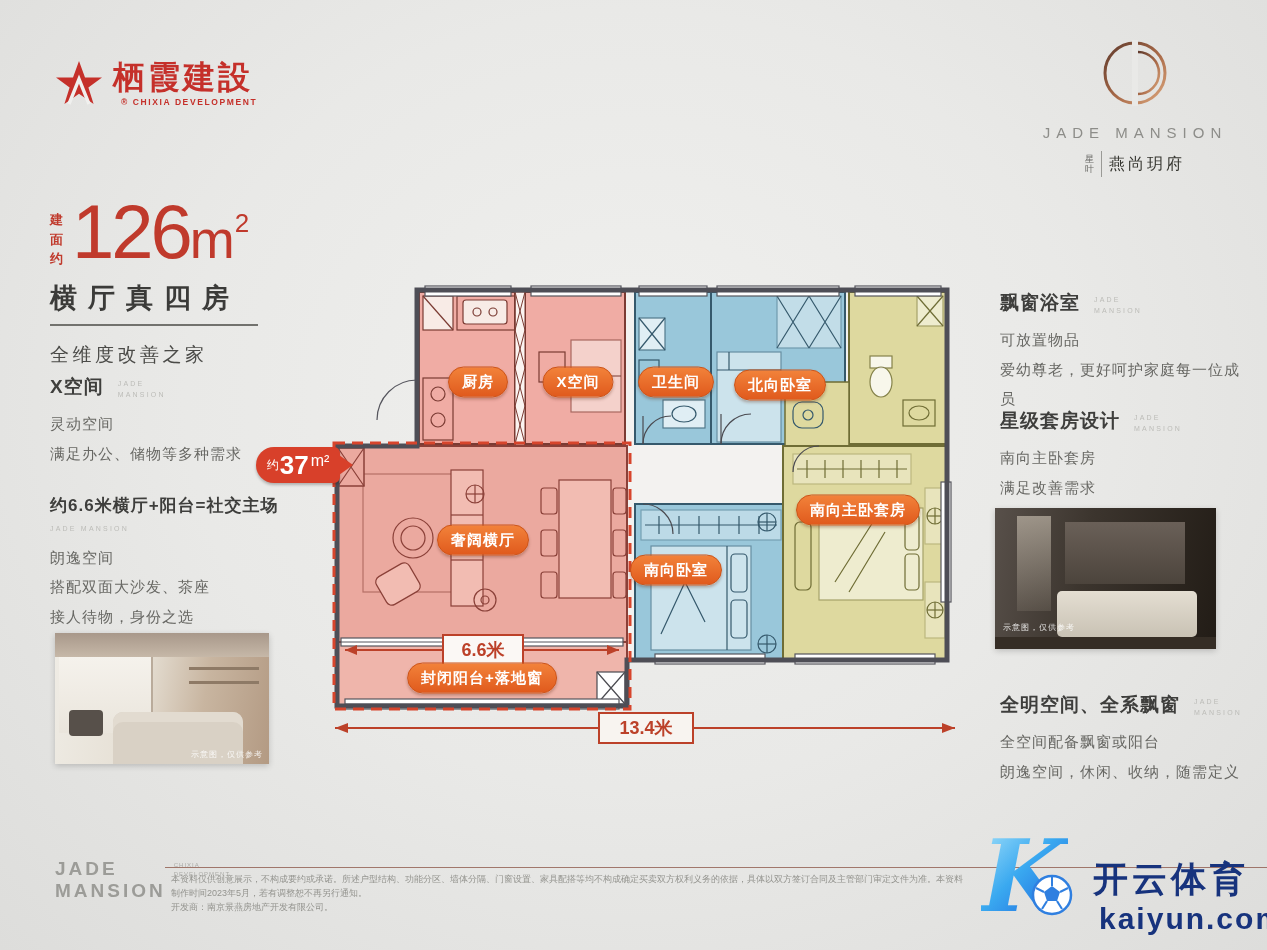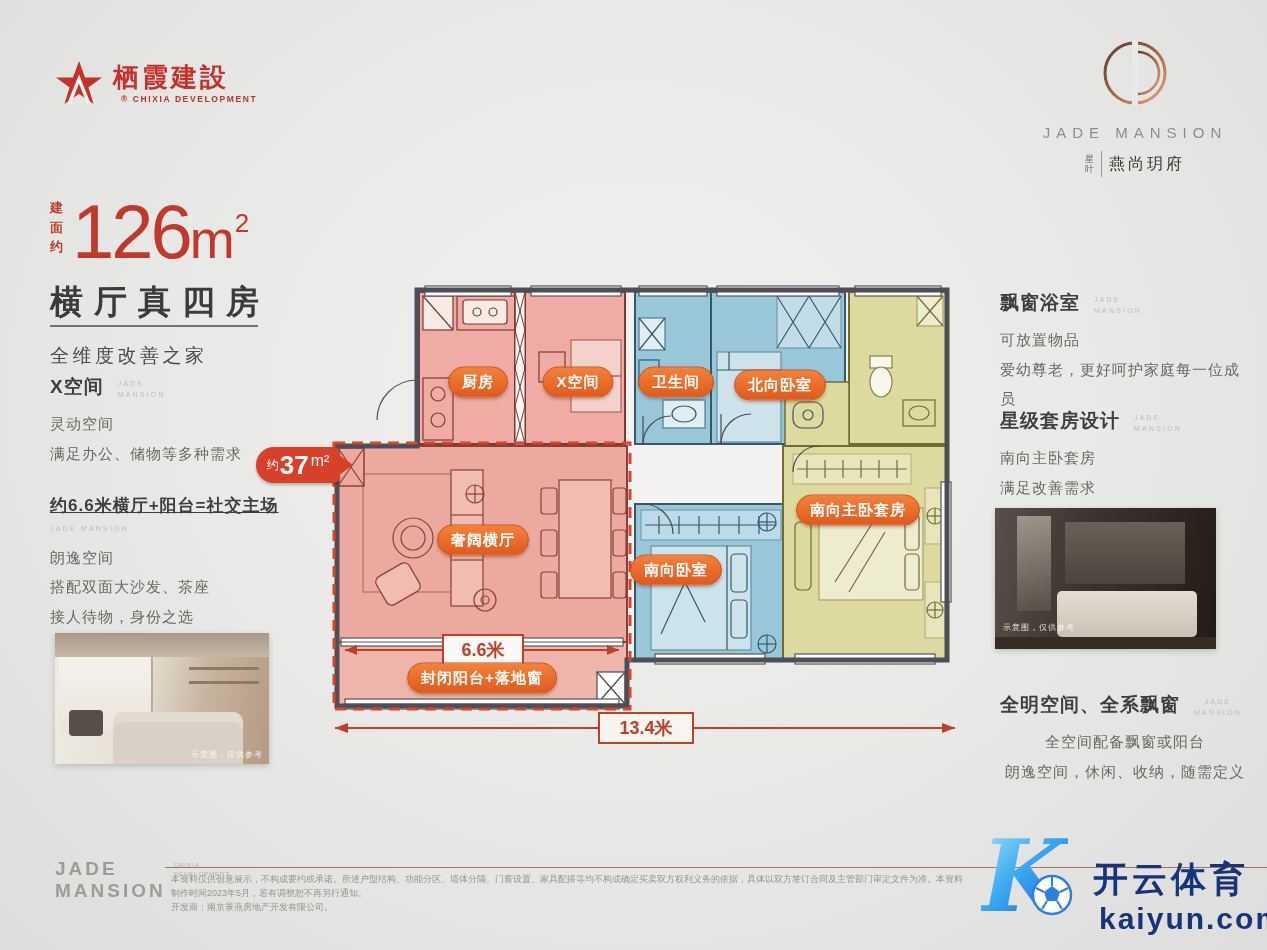--- a/index.html
+++ b/index.html
@@ -4,42 +4,42 @@
 <style>
   html,body{margin:0;padding:0;background:#d8d8d6;}
   #canvas{
     position:relative;width:1267px;height:950px;overflow:hidden;
     background:radial-gradient(ellipse at 50% 42%, #f0f0ee 0%, #e9e9e7 50%, #dddddb 100%);
     font-family:"Liberation Sans",sans-serif;color:#3c3c3a;
   }
   .abs{position:absolute;}
   
   .chixia{left:55px;top:60px;display:flex;align-items:center;gap:10px;}
-  .chixia-txt .cn{font-size:26px;font-weight:bold;color:#c5302a;letter-spacing:3px;line-height:1;}
+  .chixia-txt .cn{font-size:32px;font-weight:bold;color:#c5302a;letter-spacing:3px;line-height:1;}
   .chixia-txt .en{font-size:8.5px;font-weight:bold;color:#c5302a;letter-spacing:1.6px;margin-top:4px;padding-left:8px;}
   .jm-block{left:1040px;top:36px;width:190px;text-align:center;}
   .jm-name{font-size:15px;letter-spacing:6px;color:#8d8d89;margin-top:10px;white-space:nowrap;}
   .jm-proj{margin-top:10px;display:flex;justify-content:center;align-items:center;gap:7px;}
   .jm-tag{font-size:9px;color:#6a6a66;line-height:1.15;text-align:center;}
   .jm-div{width:1px;height:26px;background:#9a9a96;}
   .jm-cn{font-size:16px;color:#35352f;letter-spacing:3px;font-family:"Liberation Serif",serif;}
   
   .headline{left:50px;top:198px;}
   .area-row{display:flex;align-items:flex-start;}
-  .area-label{width:16px;font-size:13px;font-weight:bold;color:#c03a2c;line-height:1.5;word-break:break-all;}
+  .area-label{width:16px;font-size:13px;font-weight:bold;color:#c03a2c;line-height:1.5;word-break:break-all;margin-top:12px;}
   .area-number{font-size:76px;color:#c03a2c;line-height:0.9;letter-spacing:-3px;margin-left:6px;}
   .area-unit{font-size:54px;color:#c03a2c;}
   .area-sup{font-size:26px;color:#c03a2c;vertical-align:26px;}
-  .htitle{font-size:33px;font-weight:bold;color:#3b3b39;letter-spacing:11px;border-bottom:2px solid #72726e;
-          margin-top:10px;width:208px;white-space:nowrap;}
+  .htitle{font-size:27px;font-weight:bold;color:#3b3b39;letter-spacing:11px;border-bottom:2px solid #72726e;
+          padding-bottom:8px;margin-top:10px;width:208px;white-space:nowrap;}
   .hsub{font-size:19px;color:#4b4b48;letter-spacing:3.5px;margin-top:16px;}
   
   .sec-title-row{display:flex;gap:14px;align-items:flex-start;}
   .sec-title{font-size:19px;font-weight:bold;color:#3e3e3c;letter-spacing:1px;white-space:nowrap;}
-  .sec-title.small{font-size:17px;text-decoration:underline;}
+  .sec-title.small{font-size:17px;}
   .brand-mini{font-size:7px;color:#bcbcb8;letter-spacing:2.2px;line-height:1.6;margin-top:4px;}
   .sec-body{font-size:15px;color:#686864;line-height:1.95;letter-spacing:1px;margin-top:9px;}
   
   .photo{overflow:hidden;box-shadow:0 2px 6px rgba(0,0,0,.18);}
   .photo .cap{position:absolute;font-size:8px;color:rgba(255,255,255,.85);letter-spacing:1px;}
   .ph-live{left:55px;top:633px;width:214px;height:131px;background:linear-gradient(100deg,#efece5 0%,#e6e0d5 40%,#c8b5a0 68%,#b39a83 100%);}
   .ph-live .ceil{position:absolute;left:0;top:0;width:100%;height:24px;background:linear-gradient(180deg,#a8988a,#c6b8a8);}
   .ph-live .win{position:absolute;left:4px;top:24px;width:92px;height:76px;background:linear-gradient(180deg,#f5f2ec,#eae5dc);border-right:2px solid #b9ab9b;}
   .ph-live .shelf{position:absolute;right:10px;top:34px;width:70px;height:3px;background:#8e7a66;box-shadow:0 14px 0 #8e7a66;}
   .ph-live .sofa{position:absolute;left:58px;bottom:0;width:130px;height:52px;background:#d9d1c5;border-radius:10px 10px 0 0;box-shadow:inset 0 10px 0 #e2dbd0;}
@@ -198,21 +198,21 @@
   </div>
 
   <div class="abs photo ph-bed">
     <div class="light"></div>
     <div class="wall"></div>
     <div class="bed"></div>
     <div class="floor"></div>
     <div class="cap" style="left:8px;bottom:16px;">示意图，仅供参考</div>
   </div>
 
-  <div class="abs" style="left:1000px;top:692px;width:250px;text-align:center;">
+  <div class="abs" style="left:1000px;top:692px;width:250px;">
     <div class="sec-title-row">
       <div class="sec-title">全明空间、全系飘窗</div>
       <div class="brand-mini">
         <div>JADE</div>
         <div>MANSION</div>
       </div>
     </div>
     <div class="sec-body">
       <div>全空间配备飘窗或阳台</div>
       <div>朗逸空间，休闲、收纳，随需定义</div>

